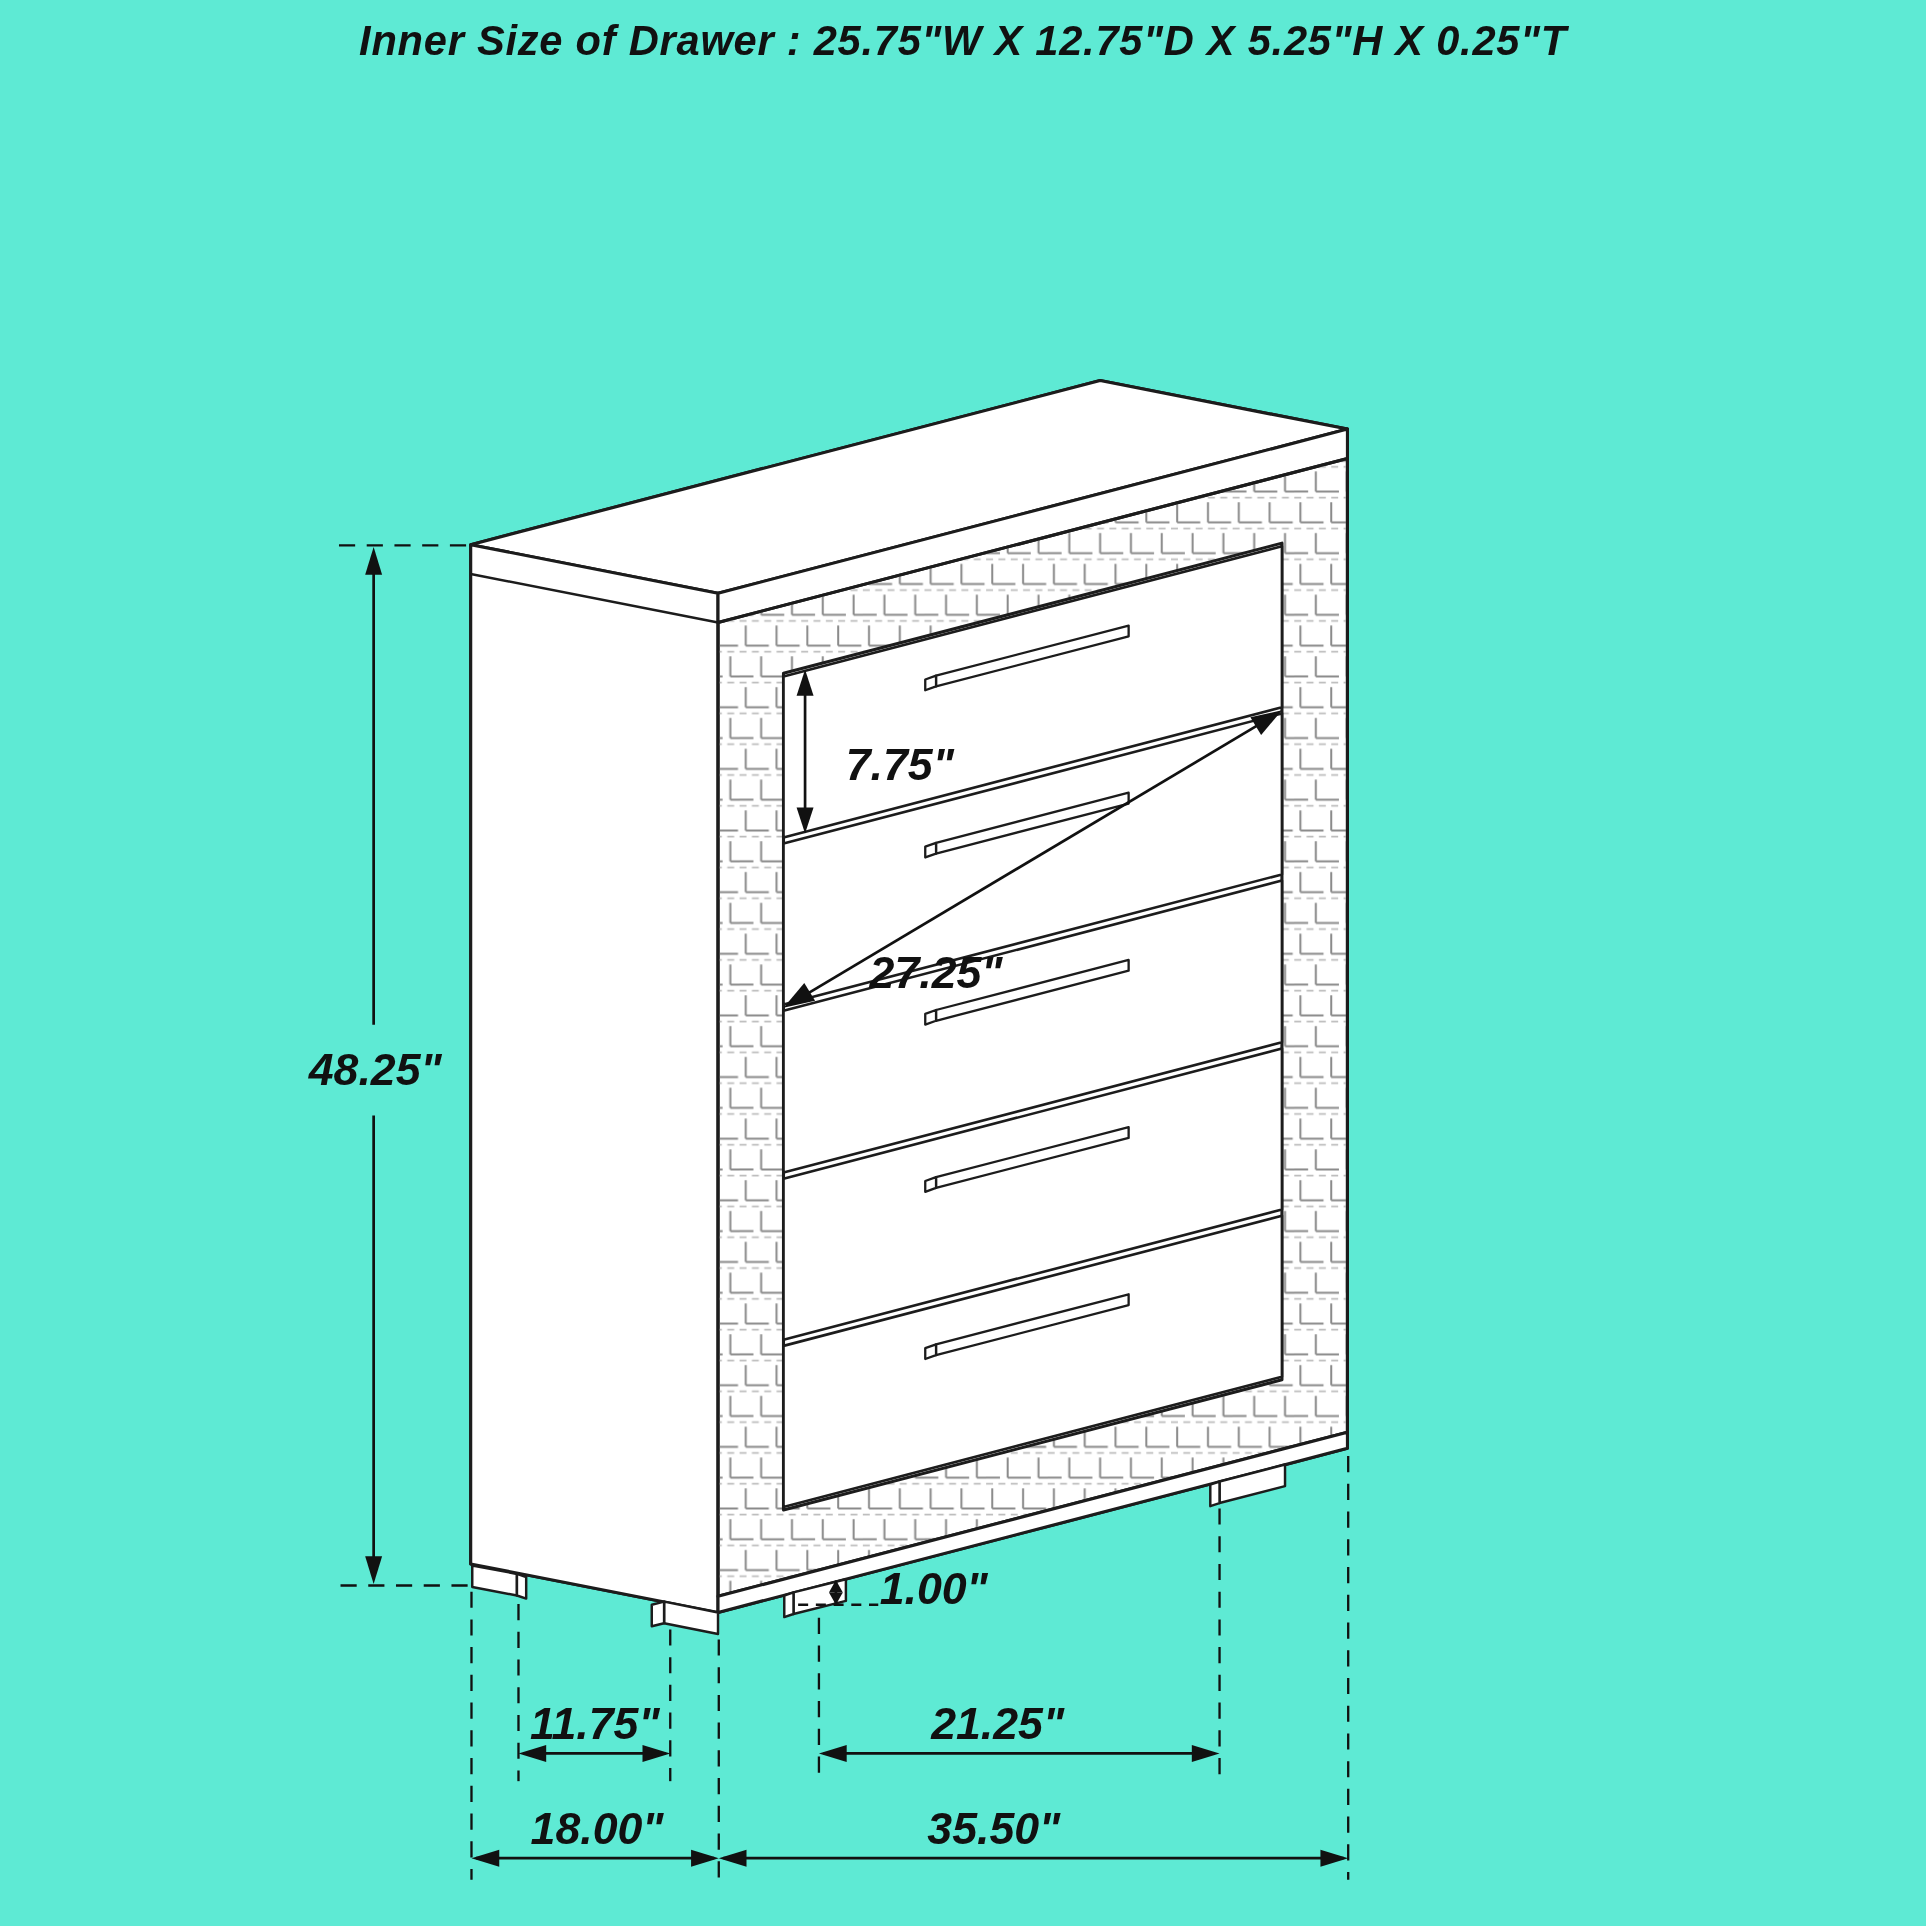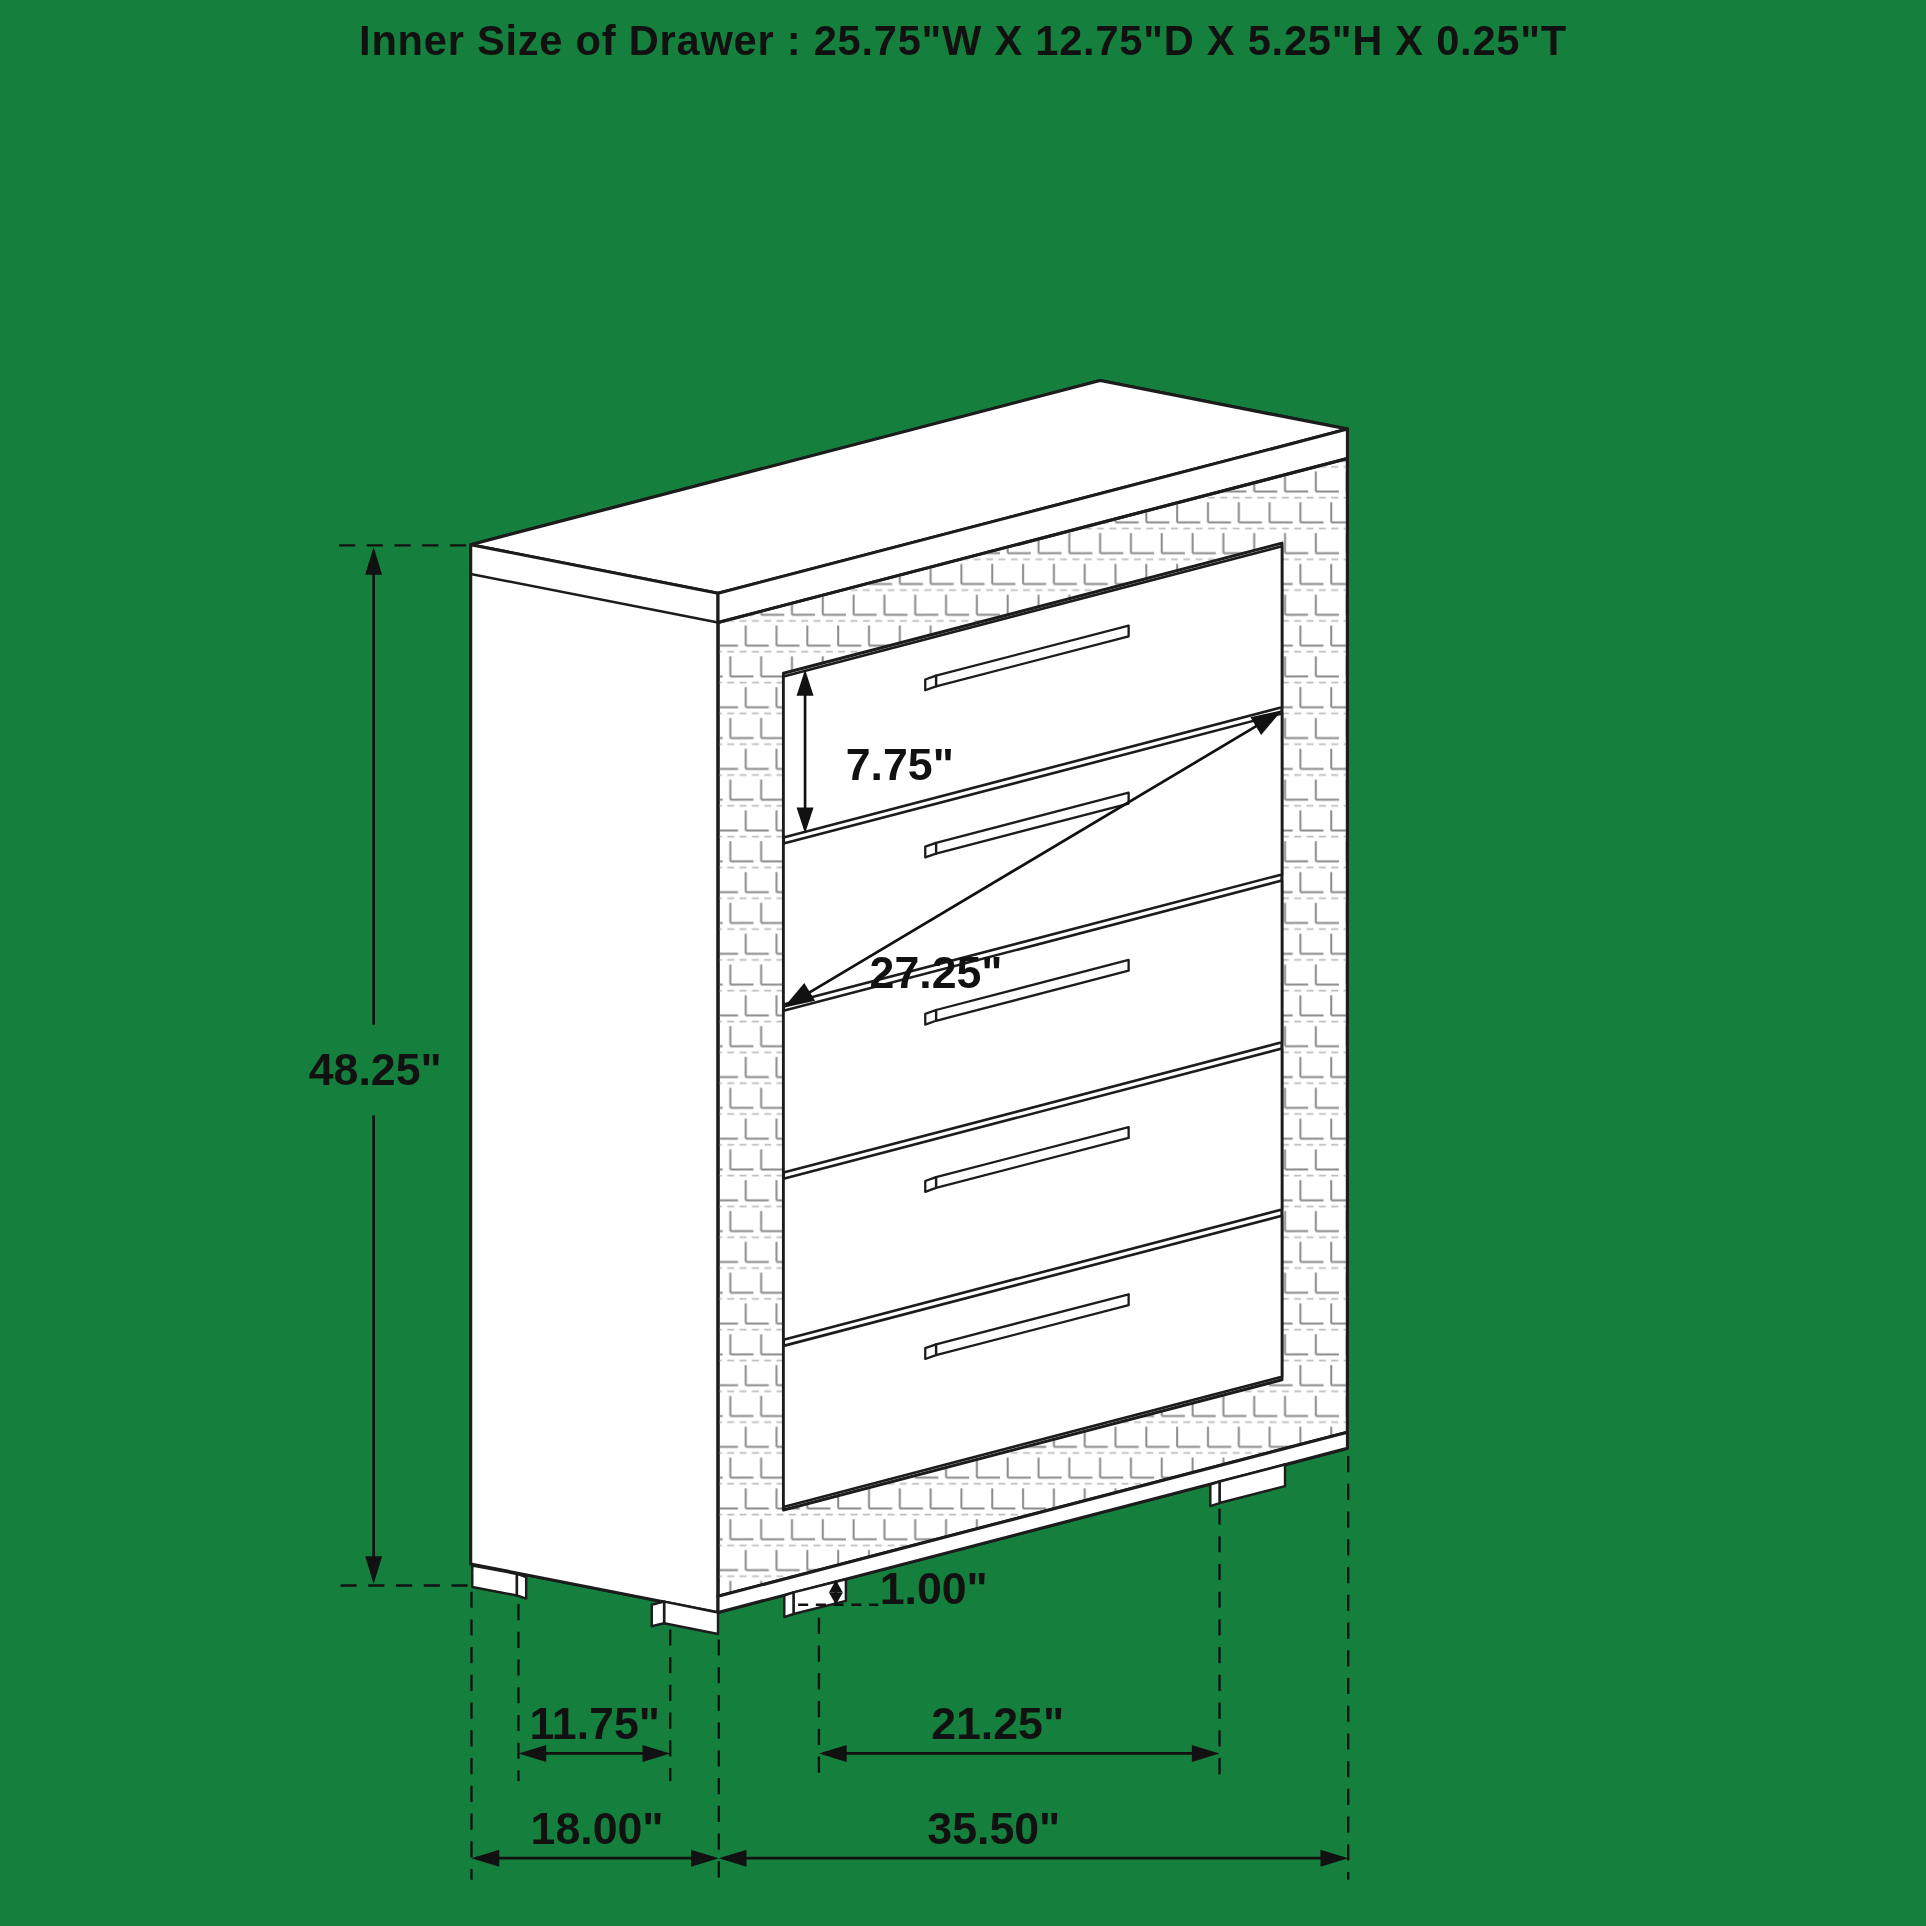--- a/index.html
+++ b/index.html
@@ -1,16 +1,16 @@
 <!DOCTYPE html>
 <html style="font-size:12.3px"><head>
 <meta charset="utf-8">
 <style>
   html,body{margin:0;padding:0;background:#ffffff;}
-  .stage{position:relative;width:1926px;height:1926px;background:#15803d;font-family:"Liberation Sans",sans-serif;}
+  .stage{position:relative;width:1926px;height:1926px;background:#5eead4;font-family:"Liberation Sans",sans-serif;font-style:italic;}
   svg{position:absolute;left:0;top:0;}
   text{font-family:"Liberation Sans","DejaVu Sans",sans-serif;font-weight:bold;fill:#111;}
   .title-text{font-size:54px;letter-spacing:1px;}
   .dim-text{font-size:58px;}
   .edge2{fill:none;stroke:#1c1c1c;stroke-width:3.2;stroke-linejoin:round;}
   .facewhite{fill:#ffffff;stroke:#1c1c1c;stroke-width:4;stroke-linejoin:round;}
   .drawer{fill:#ffffff;stroke:#1c1c1c;stroke-width:3.4;stroke-linejoin:round;}
   .handle{fill:#ffffff;stroke:#1c1c1c;stroke-width:3;stroke-linejoin:round;}
   .foot{fill:#ffffff;stroke:#1c1c1c;stroke-width:3.2;stroke-linejoin:round;}
   .dimline{stroke:#111;stroke-width:3.5;fill:none;}

